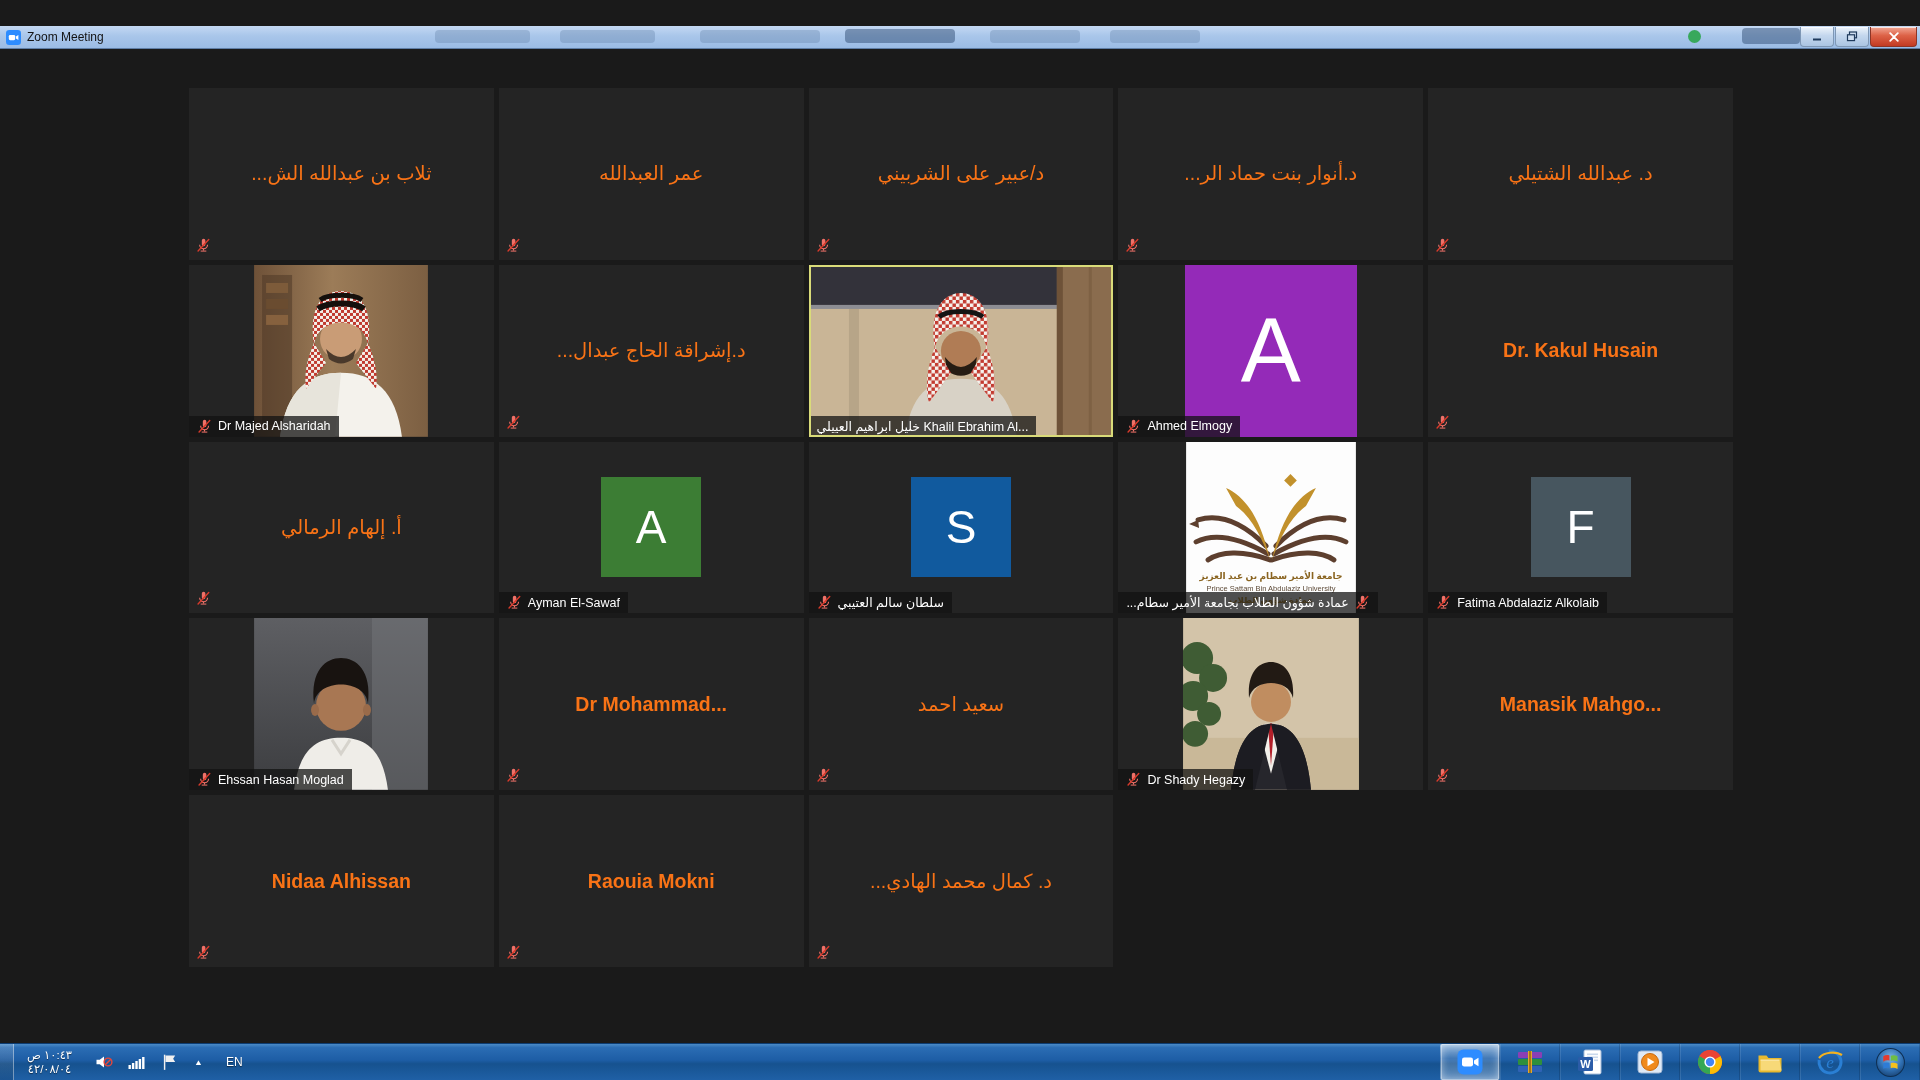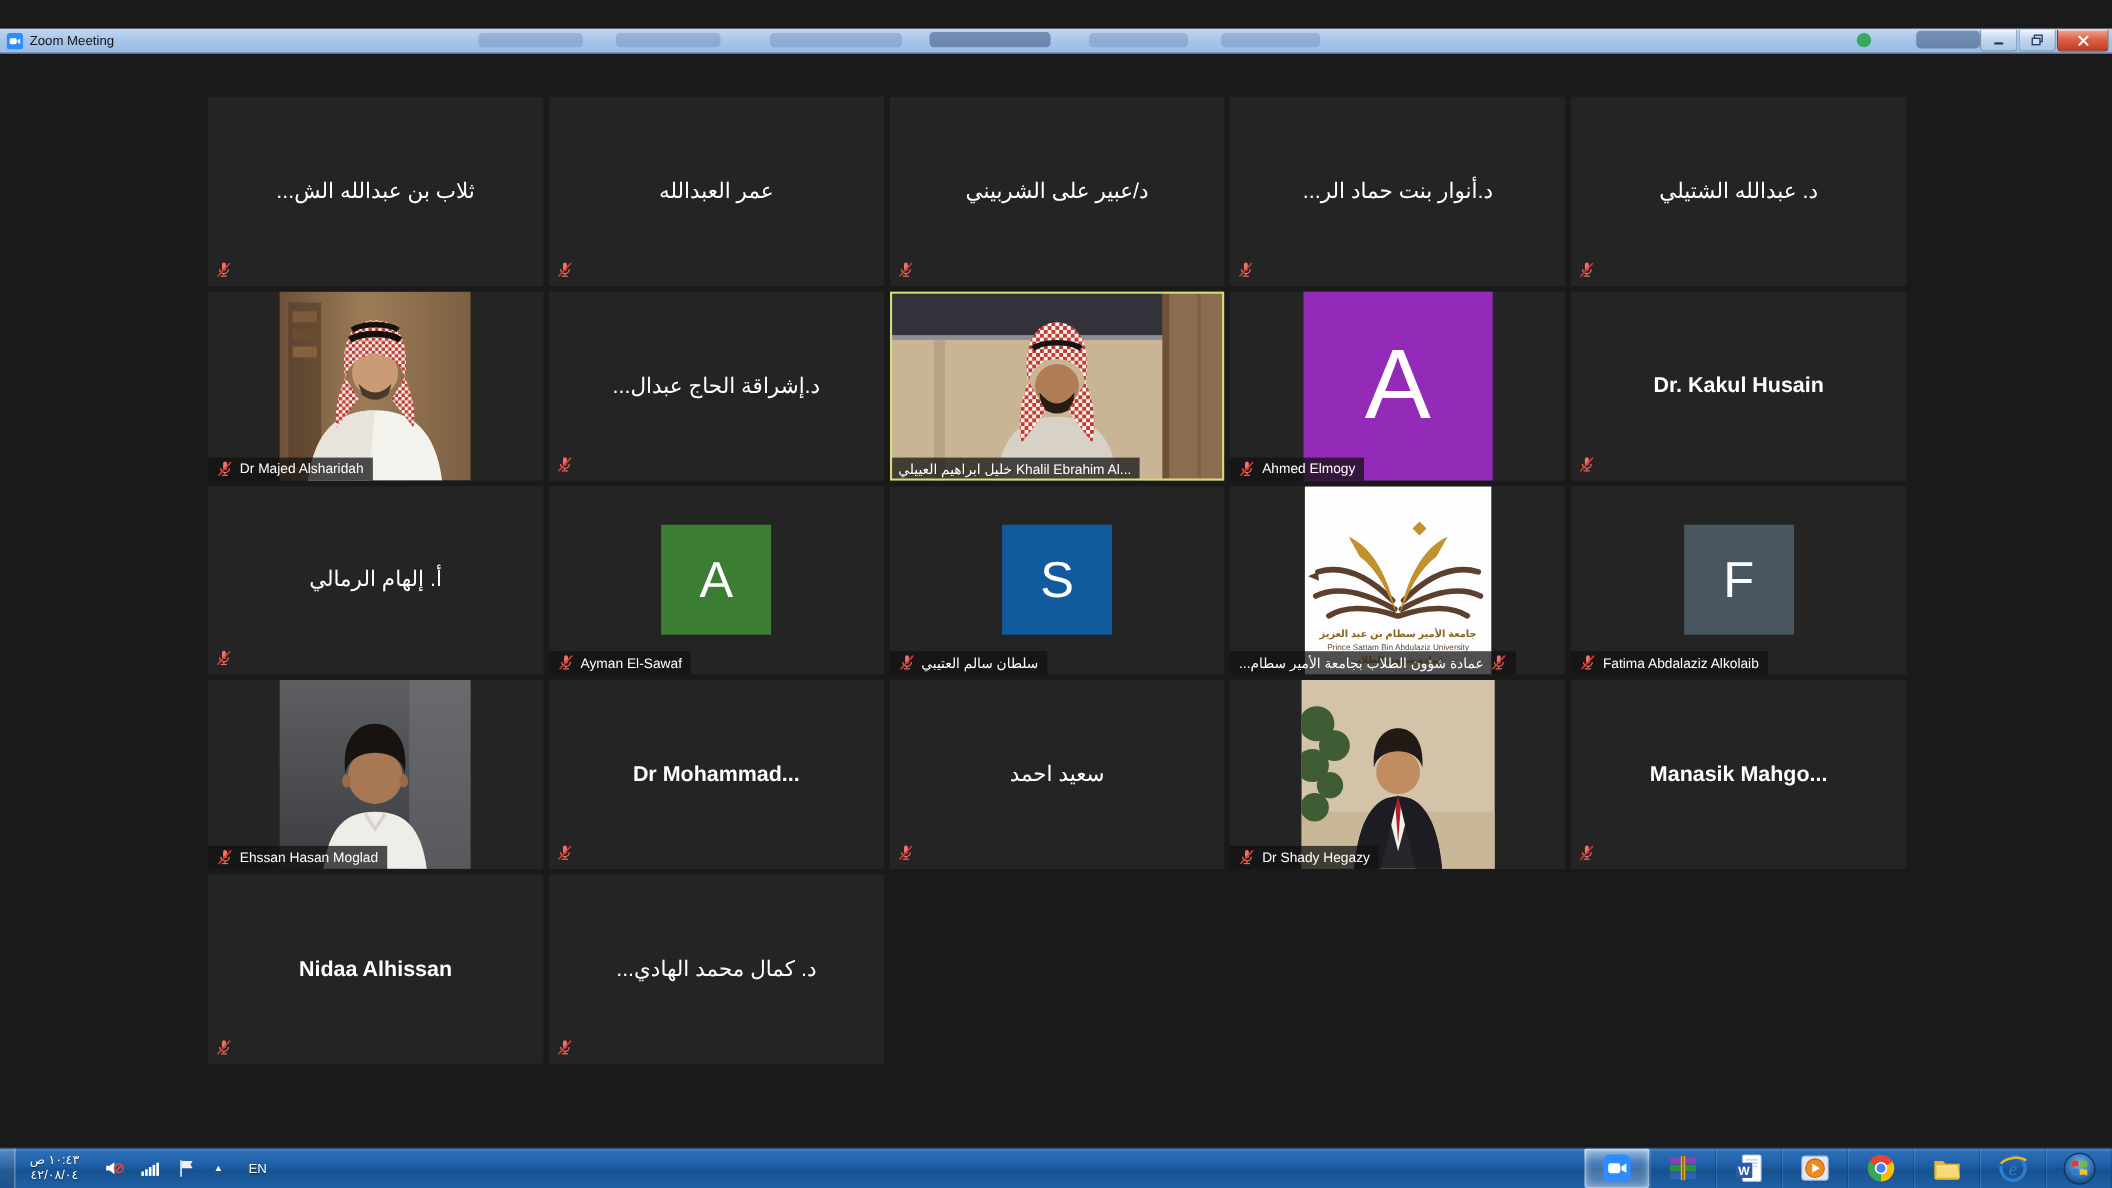--- a/index.html
+++ b/index.html
@@ -46,21 +46,21 @@
   .rec-text{color:#f0abfc;font-size:13px;}
   
   .grid{
     position:absolute;left:189px;top:88px;width:1544px;height:879px;
     display:grid;grid-template-columns:repeat(5,1fr);grid-template-rows:repeat(5,1fr);gap:5px;
   }
   .tile{background:#242424;position:relative;overflow:hidden;}
   .tile.active::after{content:"";position:absolute;inset:0;border:2px solid #d9db79;pointer-events:none;z-index:6;}
   .center-name{
     position:absolute;inset:0;display:flex;align-items:center;justify-content:center;
-    color:#ffffff;font-size:19.5px;padding:0 16px;text-align:center;z-index:2;
+    color:#f97316;font-size:19.5px;padding:0 16px;text-align:center;z-index:2;
   }
   .avatar-letter{
     position:absolute;left:50%;top:50%;transform:translate(-50%,-50%);
     display:flex;align-items:center;justify-content:center;color:#fff;z-index:1;
   }
   .avatar-letter.small{width:100px;height:100px;font-size:46px;font-weight:400;}
   .avatar-letter.large{width:172px;height:172px;font-size:90px;font-weight:300;}
   .photo-wrap{position:absolute;inset:0;display:flex;align-items:center;justify-content:center;z-index:1;}
   .photo-wrap svg{height:100%;display:block;}
   .photo-wrap.fullbleed svg{width:100%;height:100%;}
@@ -597,20 +597,34 @@
           <path d="M6.2 2.6a1.9 1.9 0 0 1 3.8 0v4.2a1.9 1.9 0 0 1-3.8 0z" fill="#ef7168"></path>
           <path d="M3.9 7.2a4.2 4.2 0 0 0 8.4 0" fill="none" stroke="#ef7168" stroke-width="1.2"></path>
           <rect x="7.4" y="11.4" width="1.2" height="2" fill="#ef7168"></rect>
           <rect x="5" y="13.4" width="6" height="1.1" fill="#ef7168"></rect>
           <path d="M2.2 13.8 13.6 1.6" stroke="#d93a2b" stroke-width="1.5" stroke-linecap="round"></path>
         </svg>
       </span>
   </div>
 
 
+  <div class="tile">
+
+    <div class="center-name" dir="ltr" style="font-weight: 700;">Raouia Mokni</div>
+
+    <span class="mic-corner">
+        <svg viewBox="0 0 16 16">
+          <path d="M6.2 2.6a1.9 1.9 0 0 1 3.8 0v4.2a1.9 1.9 0 0 1-3.8 0z" fill="#ef7168"></path>
+          <path d="M3.9 7.2a4.2 4.2 0 0 0 8.4 0" fill="none" stroke="#ef7168" stroke-width="1.2"></path>
+          <rect x="7.4" y="11.4" width="1.2" height="2" fill="#ef7168"></rect>
+          <rect x="5" y="13.4" width="6" height="1.1" fill="#ef7168"></rect>
+          <path d="M2.2 13.8 13.6 1.6" stroke="#d93a2b" stroke-width="1.5" stroke-linecap="round"></path>
+        </svg>
+      </span>
+  </div>
 
   <div class="tile">
 
     <div class="center-name" dir="rtl">د. كمال محمد الهادي...</div>
 
     <span class="mic-corner">
         <svg viewBox="0 0 16 16">
           <path d="M6.2 2.6a1.9 1.9 0 0 1 3.8 0v4.2a1.9 1.9 0 0 1-3.8 0z" fill="#ef7168"></path>
           <path d="M3.9 7.2a4.2 4.2 0 0 0 8.4 0" fill="none" stroke="#ef7168" stroke-width="1.2"></path>
           <rect x="7.4" y="11.4" width="1.2" height="2" fill="#ef7168"></rect>

